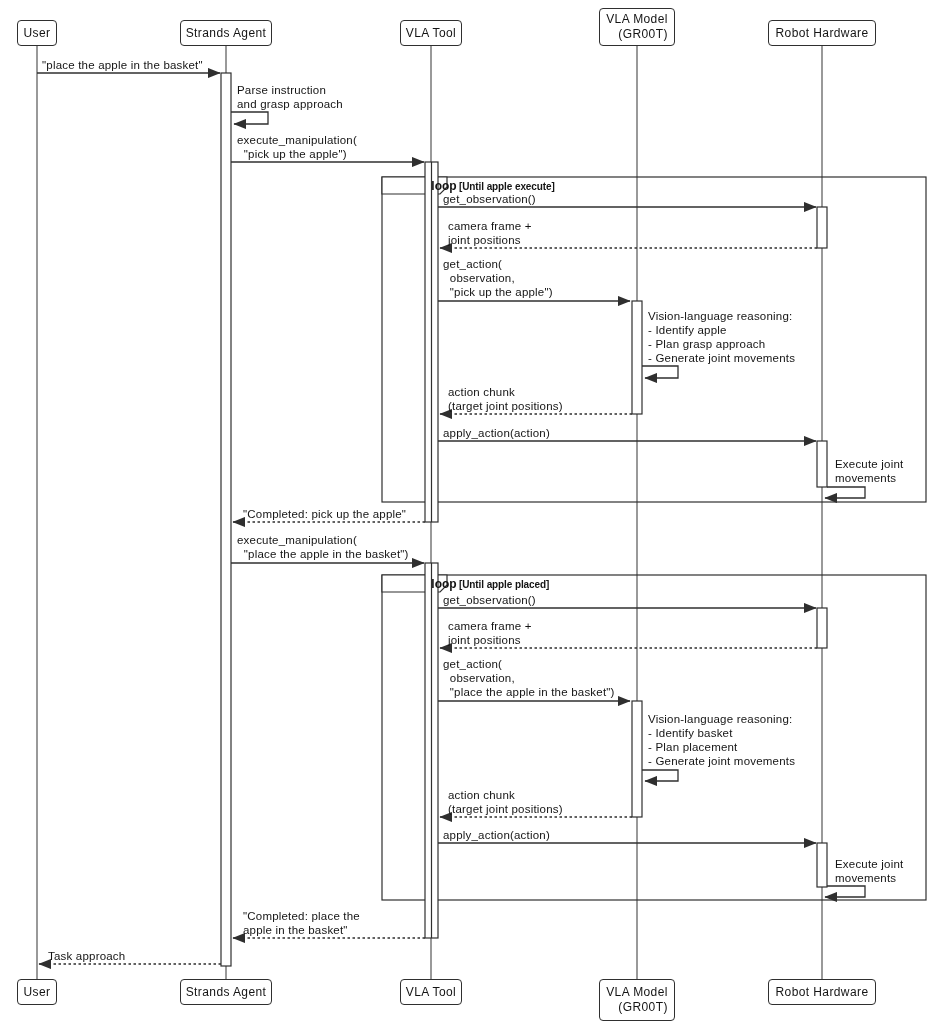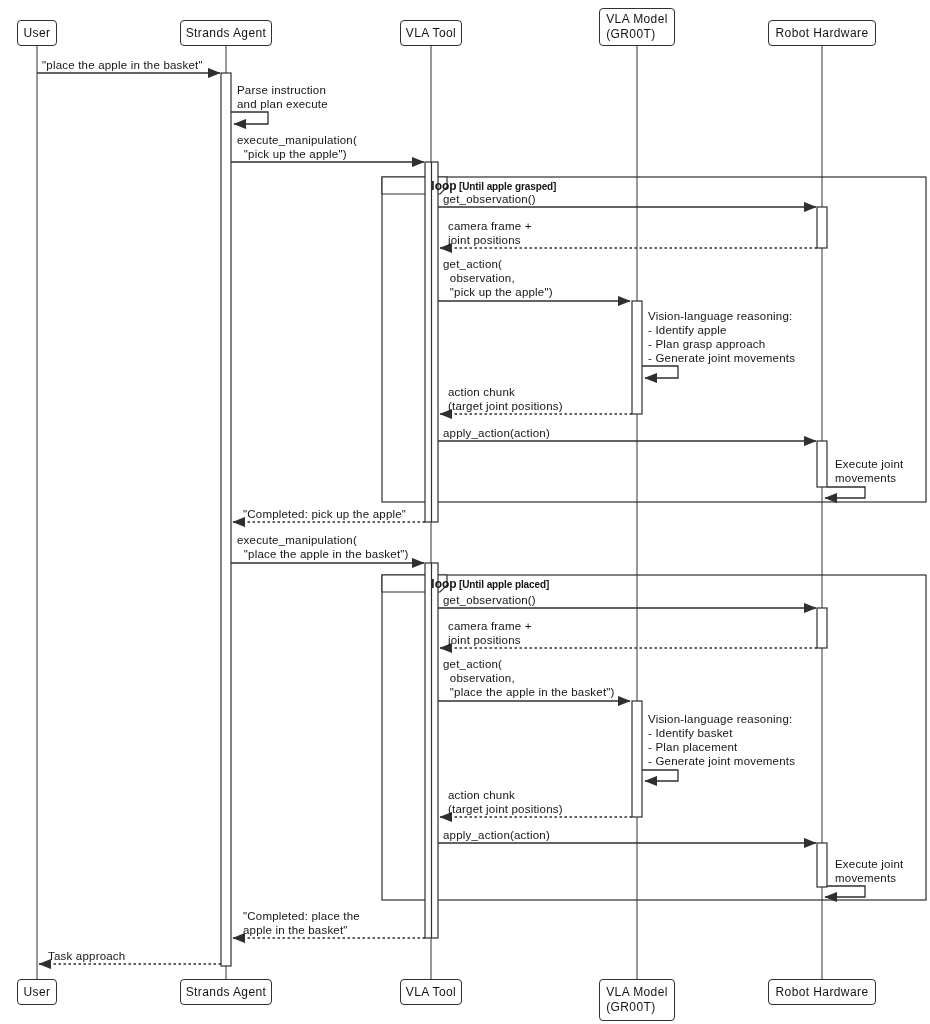--- a/index.html
+++ b/index.html
@@ -6,21 +6,21 @@
   html,body{margin:0;padding:0;background:#ffffff;}
   .canvas{
     position:relative;width:930px;height:1024px;background:#ffffff;overflow:hidden;
     font-family:"Liberation Sans","DejaVu Sans",sans-serif;color:#141414;
   }
   .canvas svg{position:absolute;left:0;top:0;}
   .pbox{
     position:absolute;box-sizing:border-box;background:#ffffff;
     border:1.4px solid #2f2f2f;border-radius:4px;
     display:flex;align-items:center;justify-content:center;
-    font-size:12px;letter-spacing:0.4px;text-align:left;white-space:pre;line-height:15px;
+    font-size:12px;letter-spacing:0.4px;text-align:right;white-space:pre;line-height:15px;
     z-index:3;
   }
   .msg{
     position:absolute;font-size:11.5px;line-height:14px;letter-spacing:0.2px;
     white-space:pre;z-index:4;
   }
   .loop-tag{
     position:absolute;width:52px;text-align:center;font-weight:bold;
     font-size:12px;z-index:4;padding-left:36px;
   }
@@ -107,27 +107,27 @@
   <div class="pbox" style="left:768px;top:20px;width:108px;height:26px"><span>Robot Hardware</span></div>
 
   <div class="pbox" style="left:17px;top:979px;width:40px;height:26px"><span>User</span></div>
   <div class="pbox" style="left:180px;top:979px;width:92px;height:26px"><span>Strands Agent</span></div>
   <div class="pbox" style="left:400px;top:979px;width:62px;height:26px"><span>VLA Tool</span></div>
   <div class="pbox" style="left:599px;top:979px;width:76px;height:42px"><span>VLA Model
 (GR00T)</span></div>
   <div class="pbox" style="left:768px;top:979px;width:108px;height:26px"><span>Robot Hardware</span></div>
 
   <div class="loop-tag" style="left:382px;top:179px">loop</div>
-  <div class="loop-cond" style="left:459px;top:181px">[Until apple grasped]</div>
+  <div class="loop-cond" style="left:459px;top:181px">[Until apple execute]</div>
   <div class="loop-tag" style="left:382px;top:577px">loop</div>
   <div class="loop-cond" style="left:459px;top:579px">[Until apple placed]</div>
 
   <div class="msg" style="left:42px;top:58px">"place the apple in the basket"</div>
   <div class="msg" style="left:237px;top:83px">Parse instruction
-and plan execute</div>
+and grasp approach</div>
   <div class="msg" style="left:237px;top:133px">execute_manipulation(
   "pick up the apple")</div>
   <div class="msg" style="left:443px;top:192px">get_observation()</div>
   <div class="msg" style="left:448px;top:219px">camera frame +
 joint positions</div>
   <div class="msg" style="left:443px;top:257px">get_action(
   observation,
   "pick up the apple")</div>
   <div class="msg" style="left:648px;top:309px">Vision-language reasoning:
 - Identify apple

